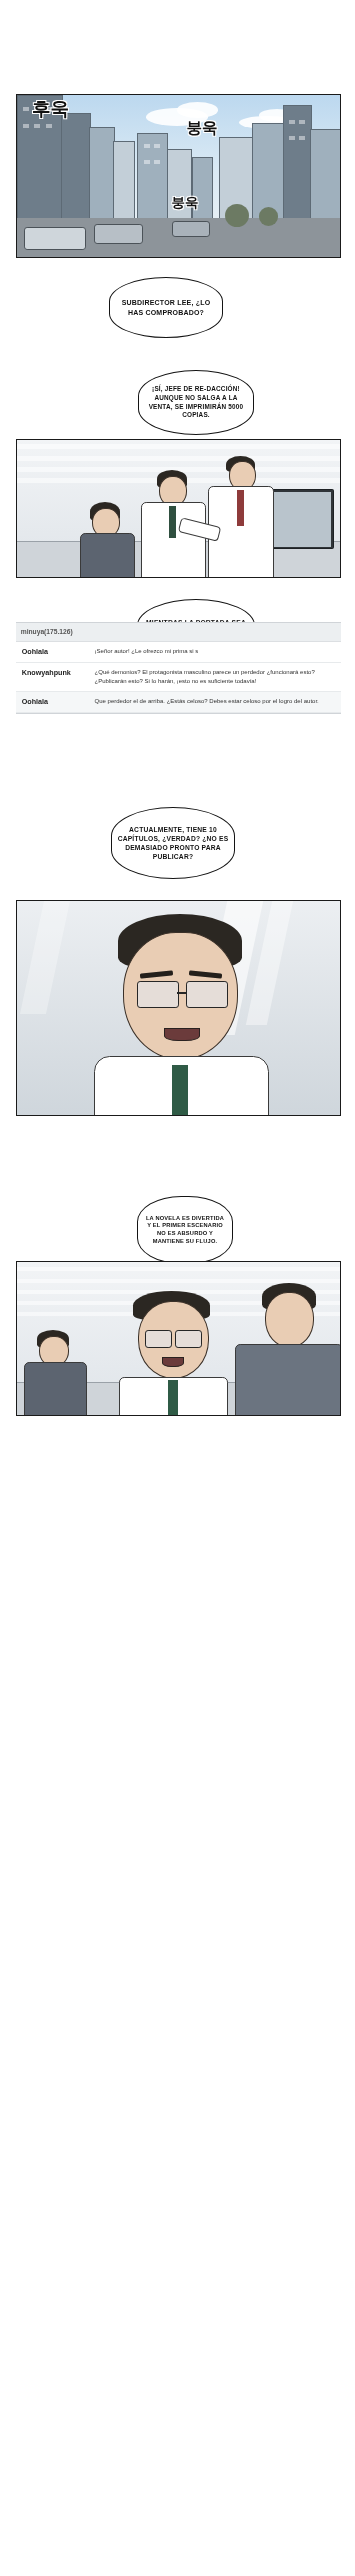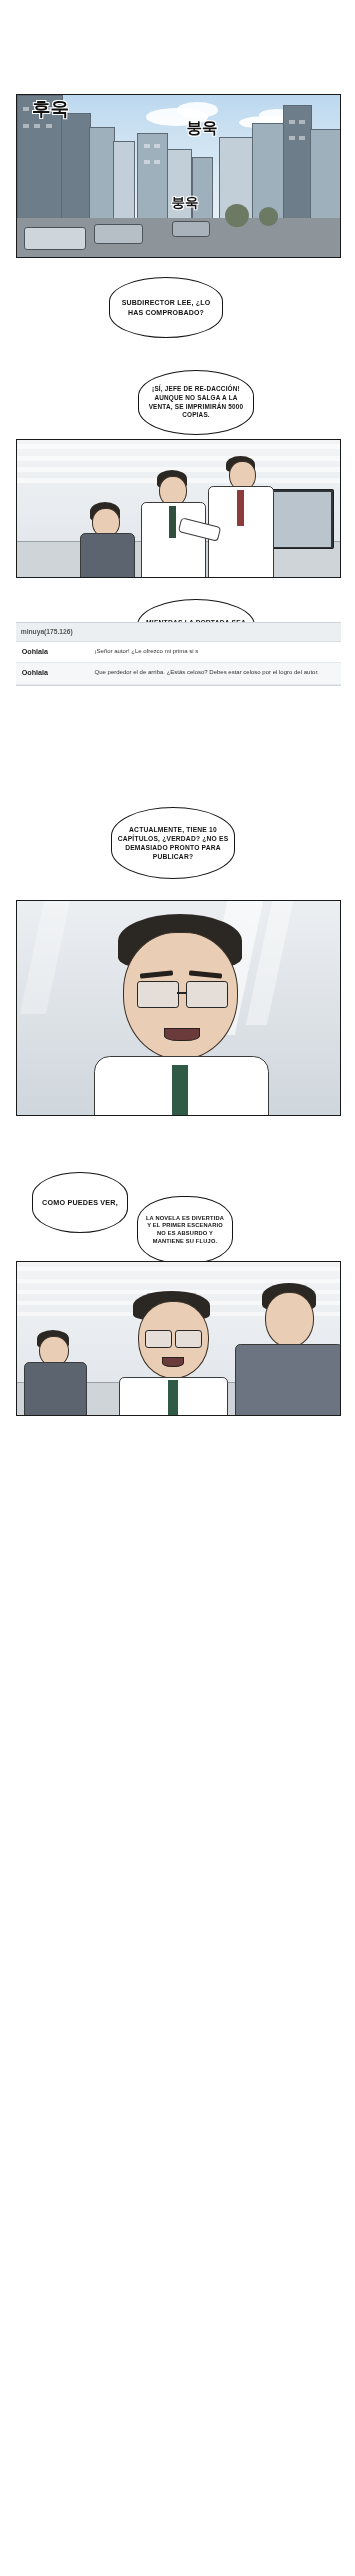--- a/index.html
+++ b/index.html
@@ -168,20 +168,24 @@
 
   <div class="cmt-wrap" style="top:608px;margin-top:14px;">
     <div class="cmt-head">minuya(175.126)</div>
 
     <div class="cmt-row">
       <div class="cmt-user">Oohlala</div>
       <div class="cmt-text">¡Señor autor! ¿Le ofrezco mi prima si s</div>
     </div>
 
 
+    <div class="cmt-row">
+      <div class="cmt-user">Knowyahpunk</div>
+      <div class="cmt-text">¿Qué demonios? El protagonista masculino parece un perdedor ¿funcionará esto? ¿Publicarán esto? Si lo harán, ¡esto no es suficiente todavía!</div>
+    </div>
 
     <div class="cmt-row alt">
       <div class="cmt-user">Oohlala</div>
       <div class="cmt-text">Que perdedor el de arriba. ¿Estás celoso? Debes estar celoso por el logro del autor.</div>
     </div>
   </div>
 
   <div class="balloon" style="left:111px;top:807px;width:124px;height:72px;font-size:6.7px;">
     <div class="txt">ACTUALMENTE, TIENE 10 CAPÍTULOS, ¿VERDAD? ¿NO ES DEMASIADO PRONTO PARA PUBLICAR?</div>
   </div>
@@ -198,23 +202,20 @@
     <div class="brow" style="left:172px;top:71px;width:33px;height:5.2px;transform:rotate(6deg);"></div>
     <div class="glass" style="left:120px;top:80px;width:40px;height:25px;"></div>
     <div class="glass" style="left:169px;top:80px;width:40px;height:25px;"></div>
     <div style="position:absolute;left:160px;top:91px;width:9.3px;height:2.1px;background:#262626;"></div>
     <div class="mouth" style="left:147px;top:127px;width:34px;height:11.3px;"></div>
 
     <div class="collar" style="left:77px;top:155px;width:173px;height:62px;border-radius:15.5px 15.5px 0 0;"></div>
     <div class="tie" style="left:155px;top:164px;width:16.5px;height:53px;background:#2f5b46;"></div>
   </div>
 
-  <div class="balloon" style="left:32px;top:1172px;width:96px;height:61px;font-size:7.2px;">
-    <div class="txt">COMO PUEDES VER,</div>
-  </div>
 
   <div class="balloon" style="left:137px;top:1196px;width:96px;height:68px;font-size:5.7px;border-radius:46%/38%;">
     <div class="txt">LA NOVELA ES DIVERTIDA Y EL PRIMER ESCENARIO NO ES ABSURDO Y MANTIENE SU FLUJO.</div>
   </div>
 
   <div class="panel bordered" style="top:1261px;height:155px;">
     <div class="office-bg"></div>
     <div class="blind" style="left:0;top:5.2px;width:325px;height:4.1px;"></div>
     <div class="blind" style="left:0;top:16.5px;width:325px;height:4.1px;"></div>
     <div class="blind" style="left:0;top:28px;width:325px;height:4.1px;"></div>

